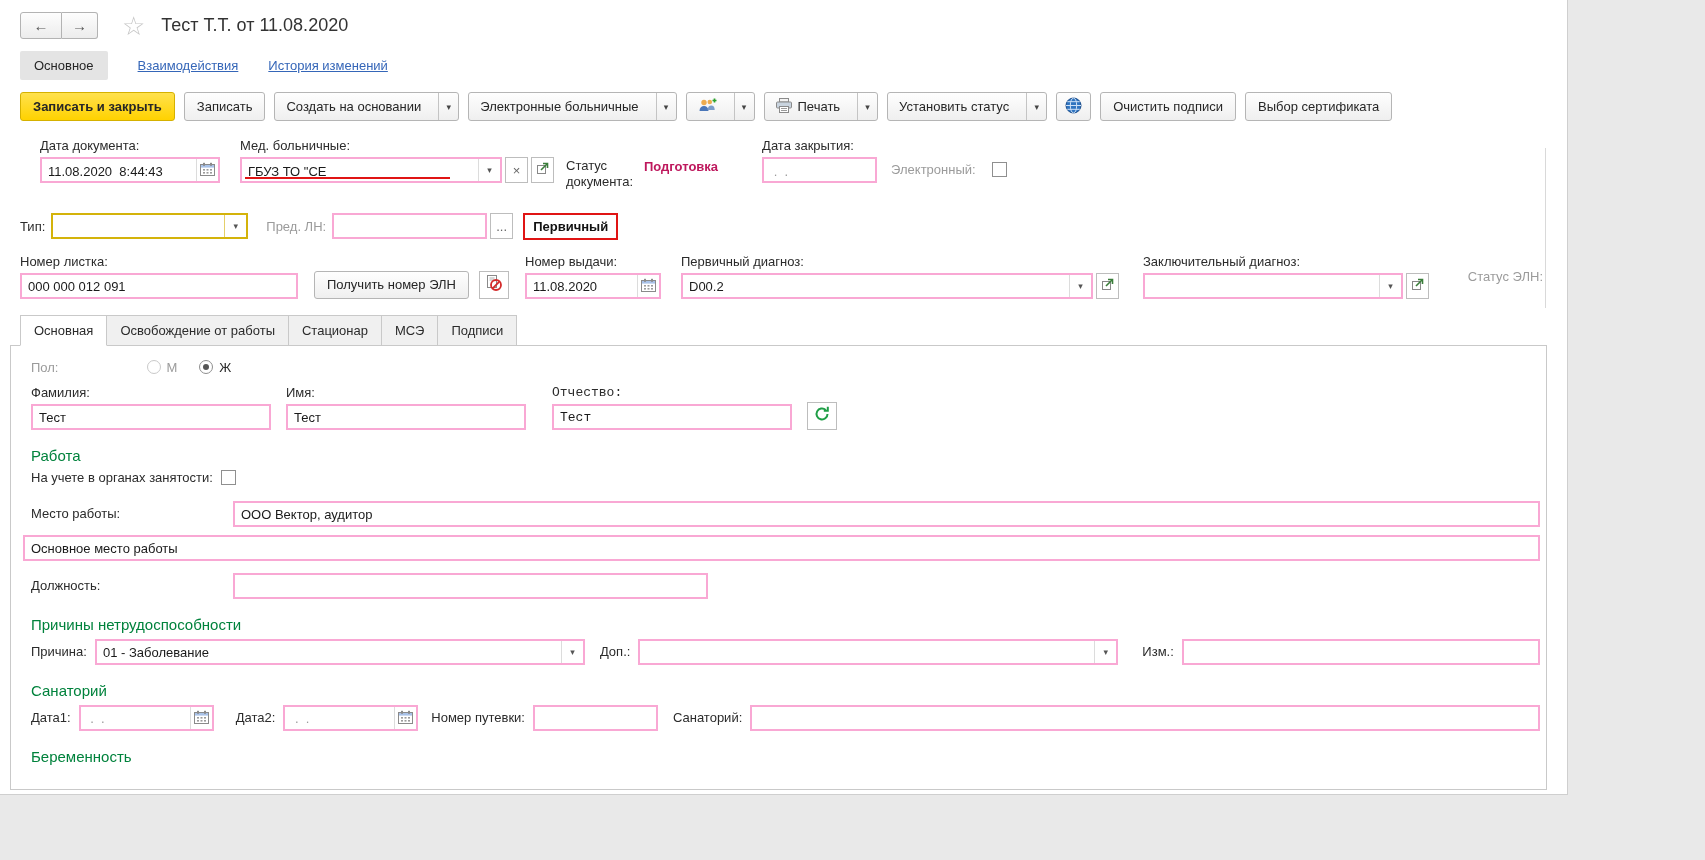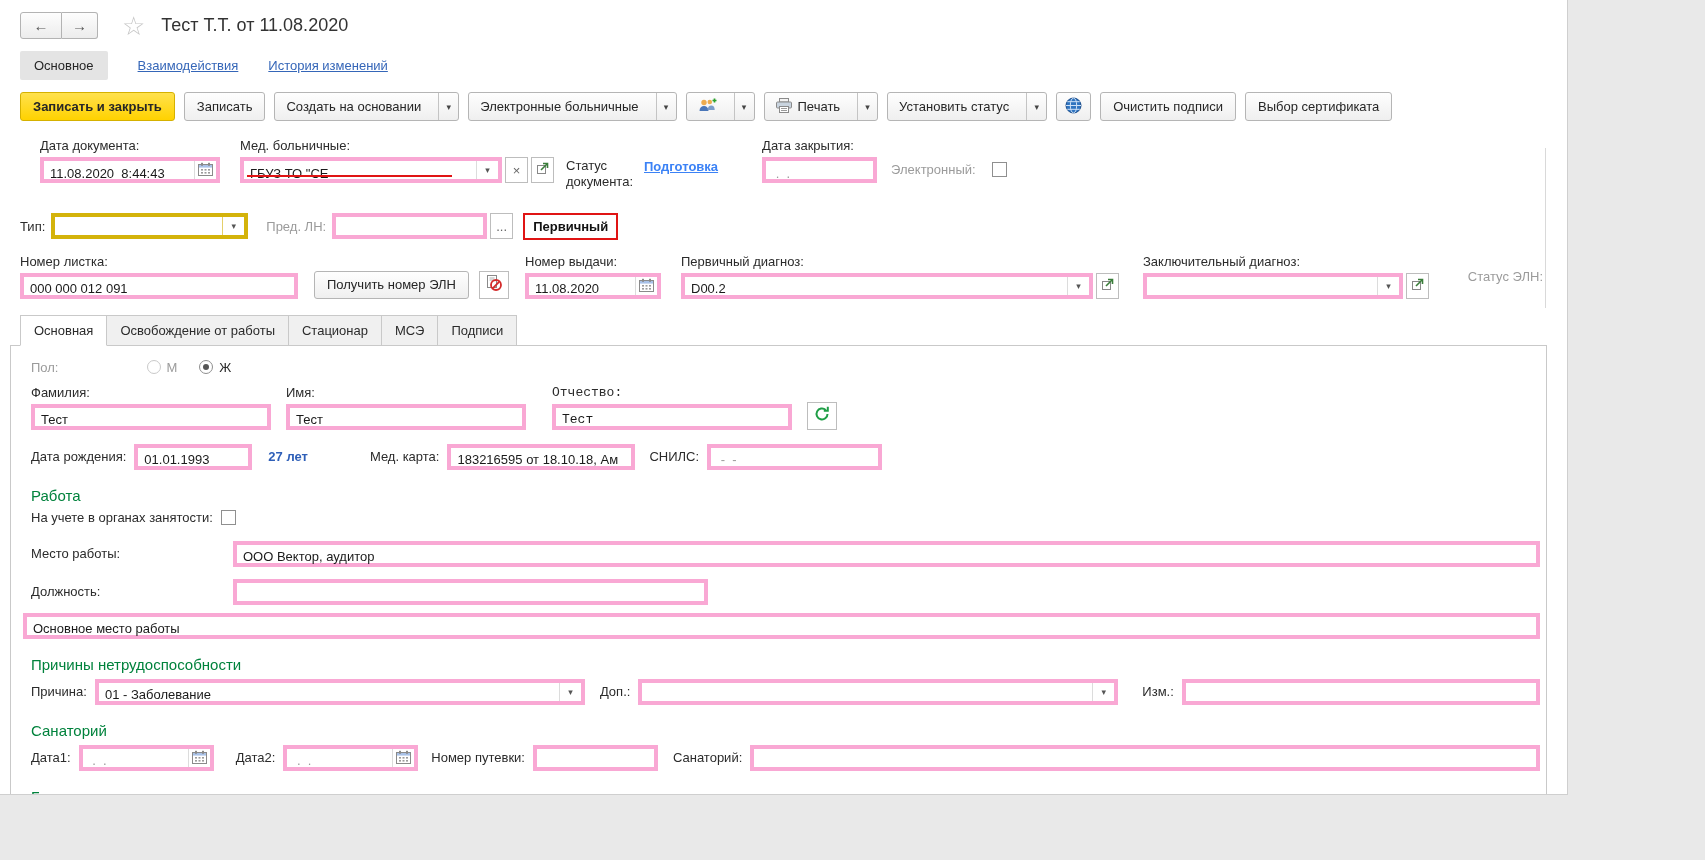--- a/index.html
+++ b/index.html
@@ -57,21 +57,21 @@
   }
   .btn-iconly { padding:0 8px; }
 
   
   .frow { display:flex; align-items:flex-start; padding:0 24px 0 20px; margin-top:13px; }
   .fg { display:flex; flex-direction:column; }
   .flabel { color:#2b2b2b; margin-bottom:4px; white-space:nowrap; }
   .gray { color:#9b9b9b; }
   .igroup {
     display:flex; align-items:stretch; height:26px;
-    border:4px solid #f9a8d4; background:#fff;
+    border:2px solid #f9a8d4; background:#fff;
   }
   .igroup.yellow { border-color:#d4b30a; }
   .tinput {
     height:24px; border:none; outline:none; background:transparent;
     padding:0 6px; font-size:13px; font-family:inherit; color:#1a1a1a;
     flex:1; min-width:0;
   }
   .muted { color:#9b9b9b; }
   .ibtn {
     width:22px; border:none; border-left:1px solid #dcdcdc; background:#fff;
@@ -79,21 +79,21 @@
     cursor:pointer; font-size:9px; color:#555; padding:0;
   }
   .sqbtn {
     width:23px; height:26px; margin-left:3px;
     border:1px solid #bdbdbd; background:#fff;
     display:flex; align-items:center; justify-content:center;
     cursor:pointer; color:#666; font-size:13px; padding:0;
   }
   .org-wrap { position:relative; flex:1; display:flex; }
   .red-underline { position:absolute; left:3px; bottom:2px; width:205px; height:2px; background:#e01414; }
-  .status-val { font-weight:700; color:#3b82f6; white-space:nowrap;text-decoration:underline; }
+  .status-val { font-weight:700; color:#be185d; white-space:nowrap; }
   .primary-badge { border:2px solid #e01414; padding:4px 8px; font-weight:700; color:#111; white-space:nowrap; }
   .checkbox { width:15px; height:15px; border:1px solid #8f8f8f; background:#fff; display:inline-block; cursor:pointer; }
 
   
   .subtabs { display:flex; margin:16px 0 -1px 20px; position:relative; z-index:2; }
   .subtab {
     padding:7px 13px; background:#f0f0f0; color:#2b2b2b;
     border:1px solid #c9c9c9; border-left:none; cursor:pointer; white-space:nowrap;
   }
   .subtab:first-child { border-left:1px solid #c9c9c9; }
@@ -418,60 +418,45 @@
           </div>
       </div>
       <button class="sqbtn" style="width:30px; height:28px; margin-left:15px; align-self:flex-end;">
         <span><svg width="17" height="16" viewBox="0 0 17 16">
               <path d="M13.5 8a5.5 5.5 0 1 1-1.8-4.1" fill="none" stroke="#1f9e46" stroke-width="2"></path>
               <path d="M13.8 0.8v4h-4" fill="none" stroke="#1f9e46" stroke-width="2"></path>
             </svg></span>
       </button>
     </div>
 
-    <div class="prow" style="margin-top:14px;">
-      <span>Дата рождения:</span>
-      <div class="igroup" style="width:118px; margin-left:8px;">
-        <input class="tinput" value="01.01.1993" style="">
-      </div>
-      <span class="age" style="margin-left:16px;">27 лет</span>
-      <span style="margin-left:62px;">Мед. карта:</span>
-      <div class="igroup" style="width:188px; margin-left:8px;">
-        <input class="tinput" value="183216595 от 18.10.18, Ам" style="">
-      </div>
-      <span style="margin-left:14px;">СНИЛС:</span>
-      <div class="igroup" style="width:175px; margin-left:8px;">
-        <input class="tinput muted" value=" -  - " style="">
-      </div>
-    </div>
 
     <div class="section">Работа</div>
 
     <div class="prow" style="margin-top:6px;">
       <span>На учете в органах занятости:</span>
       <span class="checkbox" style="margin-left:8px;"></span>
     </div>
 
     <div class="prow" style="margin-top:16px;">
       <span style="width:202px;">Место работы:</span>
       <div class="igroup" style="flex:1; margin-right:2px;">
         <input class="tinput" value="ООО Вектор, аудитор" style="">
       </div>
     </div>
 
+    <div class="prow" style="margin:8px 4px 0 12px;">
+      <div class="igroup" style="flex:1; margin-right:2px;">
+        <input class="tinput" value="Основное место работы" style="">
+      </div>
+    </div>
+
     <div class="prow" style="margin-top:12px;">
       <span style="width:202px;">Должность:</span>
       <div class="igroup" style="width:475px;">
         <input class="tinput" style="">
-      </div>
-    </div>
-
-    <div class="prow" style="margin:8px 4px 0 12px;">
-      <div class="igroup" style="flex:1; margin-right:2px;">
-        <input class="tinput" value="Основное место работы" style="">
       </div>
     </div>
 
     <div class="section">Причины нетрудоспособности</div>
 
     <div class="prow" style="margin-top:6px;">
       <span>Причина:</span>
       <div class="igroup" style="width:490px; margin-left:8px;">
         <input class="tinput" value="01 - Заболевание" style="">
         <button class="ibtn">

